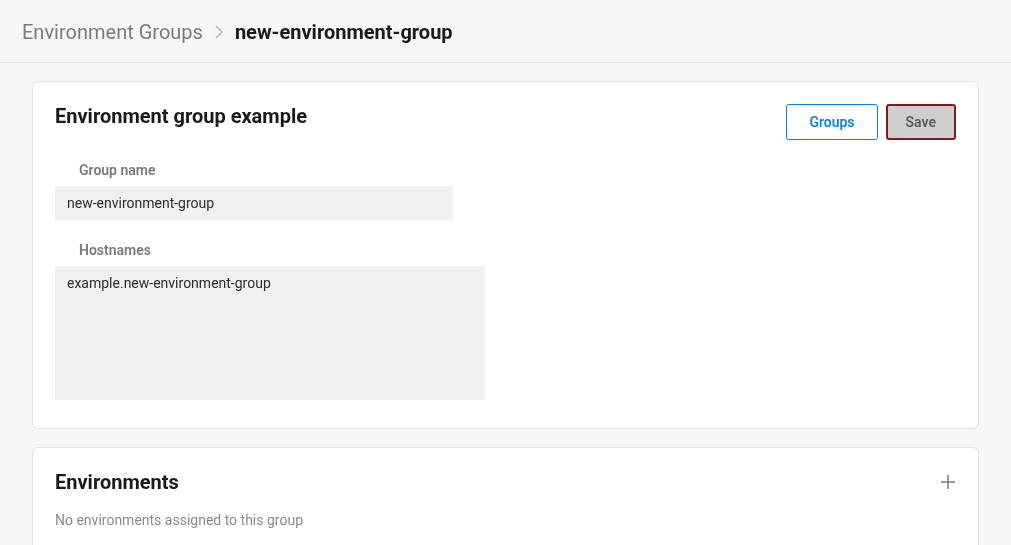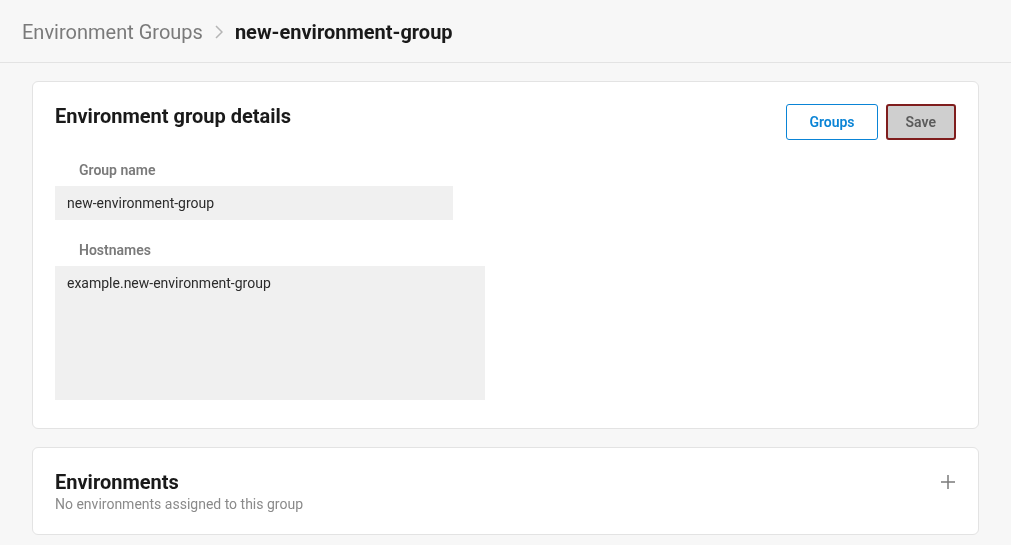--- a/index.html
+++ b/index.html
@@ -115,21 +115,21 @@
     .field-group {
       margin-bottom: 22px;
     }
     .field-group:last-child {
       margin-bottom: 0;
     }
     .env-card-header {
       display: flex;
       justify-content: space-between;
       align-items: center;
-      margin-bottom: 2px;
+      margin-bottom: 18px;
     }
     .plus-icon {
       color: #7a7a7a;
       cursor: pointer;
       display: inline-flex;
       align-items: center;
       justify-content: center;
     }
     .empty-text {
       font-size: 14px;
@@ -149,21 +149,21 @@
       <path d="M1 1 L7 7 L1 13"></path>
     </svg>
   </span>
   <span class="breadcrumb-current">new-environment-group</span>
 </div>
 
 <div class="content">
 
   <div class="card">
     <div class="card-header">
-      <h2 class="card-title">Environment group details</h2>
+      <h2 class="card-title">Environment group example</h2>
       <div class="card-actions">
         <button class="btn btn-cancel">Groups</button>
         <button class="btn btn-save">Save</button>
       </div>
     </div>
 
     <div class="field-group">
       <label class="field-label">Group name</label>
       <input class="input" type="text" value="new-environment-group" style="">
     </div>

